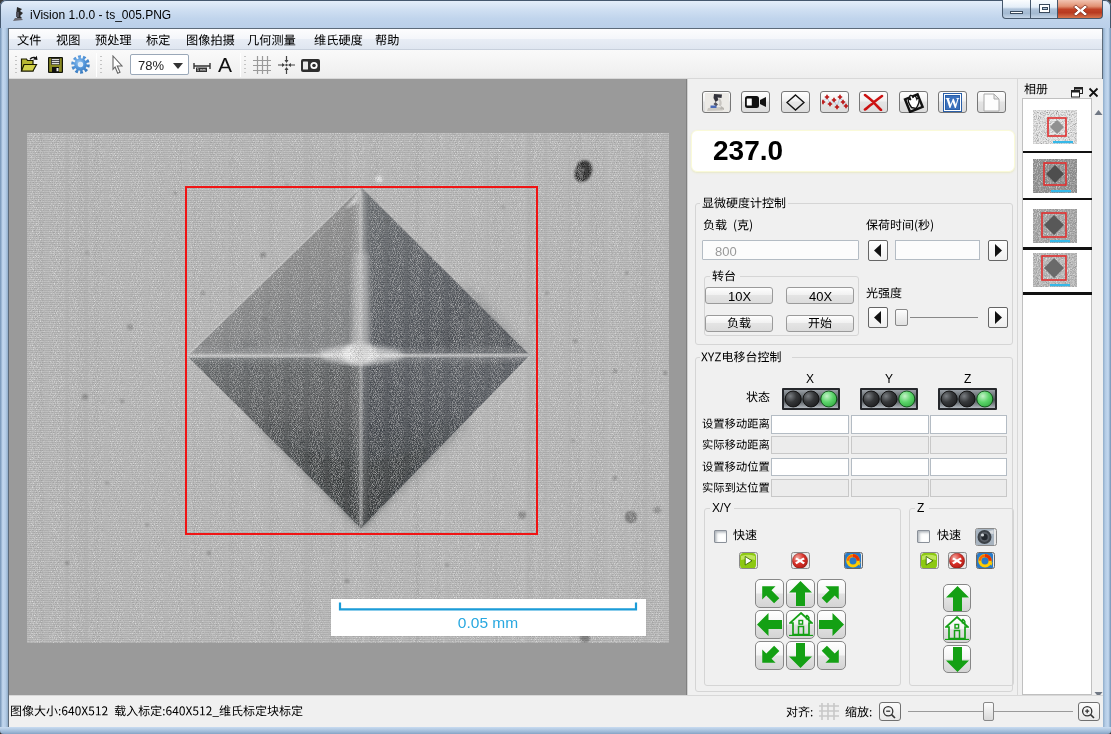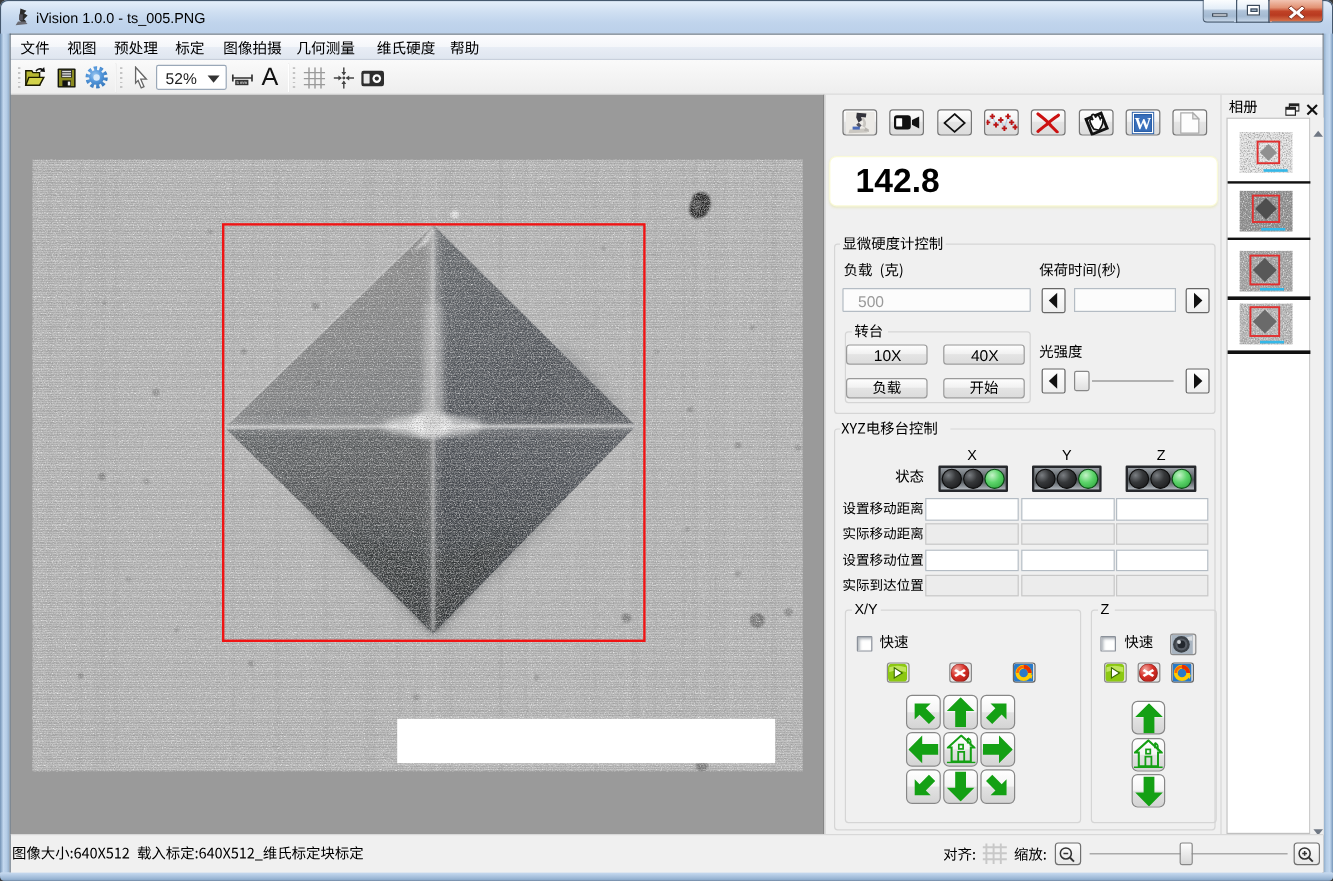--- a/index.html
+++ b/index.html
@@ -136,21 +136,21 @@
         <circle cx="9.5" cy="9.5" r="7.2" fill="none" stroke="url(#gearg)" stroke-width="4.2" stroke-dasharray="2.6 1.9"></circle>
         <circle cx="9.5" cy="9.5" r="6.2" fill="url(#gearg)"></circle>
         <circle cx="9.5" cy="9.5" r="2.7" fill="#d8eafa"></circle>
       </svg></div>
     <div style="position:absolute;left:96.0px;top:53.0px;width:1.0px;height:24.0px;background:#c8c8c8;border-right:1px solid #fff;"></div>
     <div style="position:absolute;left:100px;top:56px;width:1.5px;height:18px;background-image:repeating-linear-gradient(#c4c4c4 0 1.5px,transparent 1.5px 4px);"></div>
     <div style="position:absolute;left:109.0px;top:55.0px;width:15.0px;height:20.0px;"><svg width="15" height="20" viewBox="0 0 15 20">
         <path d="M4 1 L13 11 L8.3 11 L11 17.2 L8.7 18.3 L6.1 12 L4 14.3 Z" fill="#fff" stroke="#666" stroke-width="1.1"></path>
       </svg></div>
     <div style="position:absolute;left:130px;top:54px;width:59px;height:21px;background:#fff;border:1px solid #9aa8b8;border-radius:2px;">
-      <div style="position:absolute;left:7px;top:3px;font:13px 'Liberation Sans',sans-serif;color:#222;">52%</div>
+      <div style="position:absolute;left:7px;top:3px;font:13px 'Liberation Sans',sans-serif;color:#222;">78%</div>
       <svg width="12" height="8" viewBox="0 0 12 8" style="position:absolute;right:4px;top:7px">
         <path d="M1 1 L11 1 L6 7 Z" fill="#333"></path>
       </svg>
     </div>
     <div style="position:absolute;left:193.0px;top:59.0px;width:18.0px;height:11.0px;"><svg width="18" height="11" viewBox="0 0 18 11">
         <path d="M1 1 L1 7 M1 4 L17 4 M17 1 L17 7" stroke="#333" stroke-width="1.4" fill="none"></path>
         <rect x="3" y="5.5" width="11" height="4.5" fill="#333"></rect>
         <text x="4" y="9.3" font-size="3.5" fill="#fff" font-family="Liberation Sans">5 mm</text>
       </svg></div>
     <div style="position:absolute;left:218.0px;top:52.5px;font:normal 21px 'Liberation Sans',sans-serif;color:#111;letter-spacing:0;white-space:nowrap">A</div>
@@ -330,20 +330,24 @@
         <circle cx="370" cy="470" r="2.5" fill="#4a4a4a" opacity="0.30" filter="url(#bl1)"></circle>
         <circle cx="80" cy="350" r="2.0" fill="#4a4a4a" opacity="0.30" filter="url(#bl1)"></circle>
         <circle cx="40" cy="430" r="2.5" fill="#4a4a4a" opacity="0.35" filter="url(#bl1)"></circle>
         <circle cx="604" cy="384" r="5" fill="none" stroke="#555" stroke-width="2" opacity="0.4" filter="url(#bl1)"></circle>
         <rect x="0" y="0" width="642" height="510" filter="url(#nzL)"></rect>
         <rect x="0" y="0" width="642" height="510" filter="url(#nzD)"></rect>
       </svg></div>
     <div style="position:absolute;left:27px;top:133px;width:642px;height:510px;background:repeating-linear-gradient(rgba(255,255,255,0.06) 0 1px, rgba(0,0,0,0.06) 1px 2px);"></div>
     <div style="position:absolute;left:184.5px;top:186.0px;width:353.5px;height:349.0px;border:2px solid #f01414;"></div>
     <div style="position:absolute;left:331.0px;top:599.0px;width:315.0px;height:37.0px;background:#fff;"></div>
+    <div style="position:absolute;left:331.0px;top:599.0px;width:315.0px;height:37.0px;"><svg width="315" height="37" viewBox="0 0 315 37">
+        <path d="M9 3.5 L9 11.5 M305 3.5 L305 11.5 M9 10.4 L305 10.4" fill="none" stroke="#1b9cd8" stroke-width="2.2"></path>
+        <text x="157" y="29" font-size="15.5" fill="#29a8e0" font-family="Liberation Sans" text-anchor="middle">0.05 mm</text>
+      </svg></div>
     <div style="position:absolute;left:687.0px;top:79.0px;width:330.0px;height:617.0px;background:#f0f0f0;border-left:1px solid #d0d0d0;"></div>
     <div class="btn" style="left:702.0px;top:91px;width:29px;height:22px;border-color:#777;"></div>
     <div class="btn" style="left:741.3px;top:91px;width:29px;height:22px;border-color:#777;"></div>
     <div class="btn" style="left:780.6px;top:91px;width:29px;height:22px;border-color:#777;"></div>
     <div class="btn" style="left:819.9px;top:91px;width:29px;height:22px;border-color:#777;"></div>
     <div class="btn" style="left:859.2px;top:91px;width:29px;height:22px;border-color:#777;"></div>
     <div class="btn" style="left:898.5px;top:91px;width:29px;height:22px;border-color:#777;"></div>
     <div class="btn" style="left:937.8px;top:91px;width:29px;height:22px;border-color:#777;"></div>
     <div class="btn" style="left:977.1px;top:91px;width:29px;height:22px;border-color:#777;"></div>
     <div style="position:absolute;left:704.5px;top:92.5px;width:24.0px;height:19.0px;"><svg width="24" height="19" viewBox="0 0 24 19">
@@ -385,21 +389,21 @@
         <rect width="19" height="19" fill="#2a5fa8"></rect>
         <rect x="1.5" y="1.5" width="16" height="16" fill="none" stroke="#fff" stroke-width="1"></rect>
         <rect x="3" y="3" width="13" height="13" fill="#3a70bc"></rect>
         <text x="9.5" y="14.5" font-size="14" font-weight="bold" fill="#fff" font-family="Liberation Serif" text-anchor="middle">W</text>
       </svg></div>
     <div style="position:absolute;left:983.1px;top:92.5px;width:17.0px;height:19.0px;"><svg width="17" height="19" viewBox="0 0 17 19">
         <path d="M1 1 L11 1 L16 6 L16 18 L1 18 Z" fill="#fdfdfd" stroke="#aaa" stroke-width="1"></path>
         <path d="M11 1 L11 6 L16 6 Z" fill="#e8e8e8" stroke="#aaa" stroke-width="1"></path>
       </svg></div>
     <div style="position:absolute;left:691px;top:130px;width:324px;height:42px;background:#fff;border:1px solid #fafad8;border-radius:6px;box-shadow:0 1px 2px #e8e8c8;"></div>
-    <div style="position:absolute;left:713.0px;top:135.0px;font:bold 28px 'Liberation Sans',sans-serif;color:#000;letter-spacing:0;white-space:nowrap">142.8</div>
+    <div style="position:absolute;left:713.0px;top:135.0px;font:bold 28px 'Liberation Sans',sans-serif;color:#000;letter-spacing:0;white-space:nowrap">237.0</div>
     <div style="position:absolute;left:695.0px;top:203.0px;width:318.0px;height:142.0px;border:1px solid #d5d5d5;border-radius:3px;"></div>
     <div style="position:absolute;left:700.0px;top:197.0px;width:88.0px;height:12.0px;background:#f0f0f0;"></div>
     <div style="position:absolute;left:702.0px;top:196.5px;width:84px;height:16px">
       <svg width="84.0" height="15.0" style="position:absolute;left:0;top:0;overflow:visible">
         <g transform="translate(0,10.32) scale(0.012000,-0.012000)" fill="#000">
           <use href="#g22" x="0"></use>
           <use href="#g23" x="1000"></use>
           <use href="#g18" x="2000"></use>
           <use href="#g19" x="3000"></use>
           <use href="#g24" x="4000"></use>
@@ -413,21 +417,21 @@
         <g transform="translate(0,10.32) scale(0.012000,-0.012000)" fill="#000">
           <use href="#g27" x="0"></use>
           <use href="#g28" x="1000"></use>
           <use href="#g29" x="2500"></use>
           <use href="#g30" x="2838"></use>
           <use href="#g31" x="3838"></use>
         </g>
       </svg>
     </div>
     <div style="position:absolute;left:702px;top:240px;width:157px;height:20px;background:#fcfcfc;border:1px solid #b4bcc4;border-radius:1px;"></div>
-    <div style="position:absolute;left:715.0px;top:243.5px;font:normal 13px 'Liberation Sans',sans-serif;color:#9a9a9a;letter-spacing:0;white-space:nowrap">500</div>
+    <div style="position:absolute;left:715.0px;top:243.5px;font:normal 13px 'Liberation Sans',sans-serif;color:#9a9a9a;letter-spacing:0;white-space:nowrap">800</div>
     <div style="position:absolute;left:866.0px;top:219.0px;width:68px;height:16px">
       <svg width="68.1" height="15.0" style="position:absolute;left:0;top:0;overflow:visible">
         <g transform="translate(0,10.32) scale(0.012000,-0.012000)" fill="#000">
           <use href="#g32" x="0"></use>
           <use href="#g33" x="1000"></use>
           <use href="#g34" x="2000"></use>
           <use href="#g35" x="3000"></use>
           <use href="#g29" x="4000"></use>
           <use href="#g36" x="4338"></use>
           <use href="#g31" x="5338"></use>

